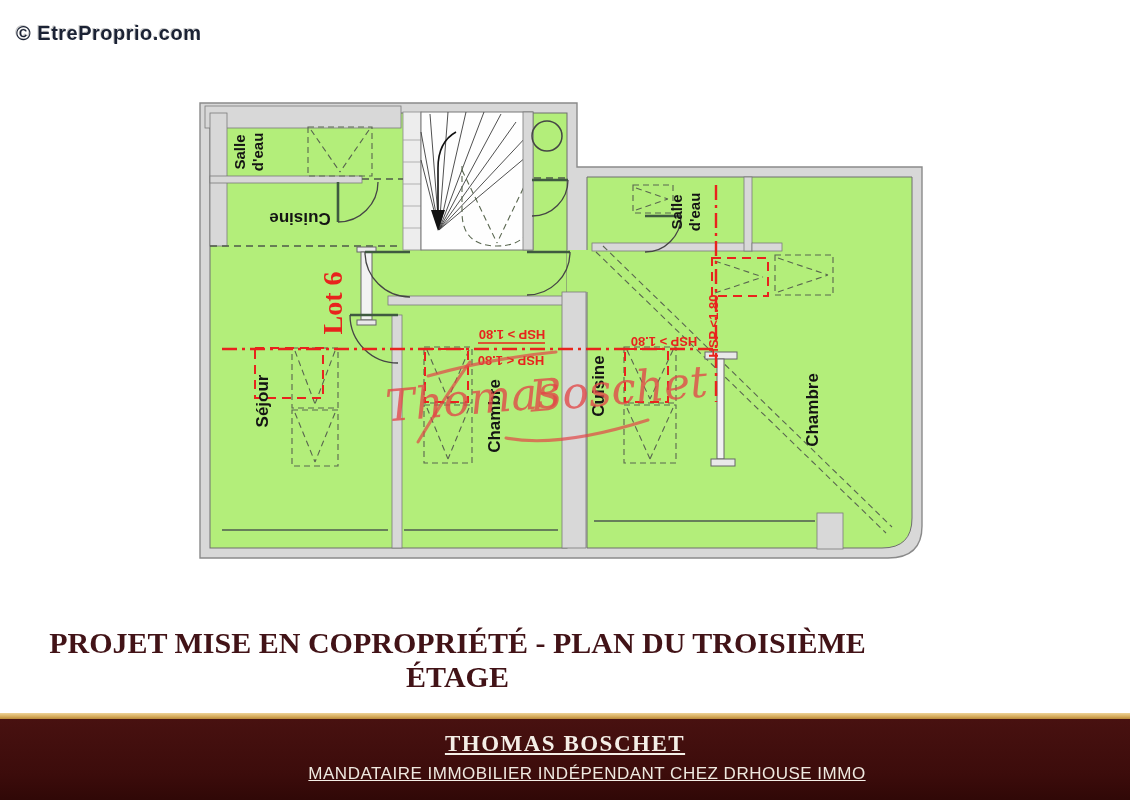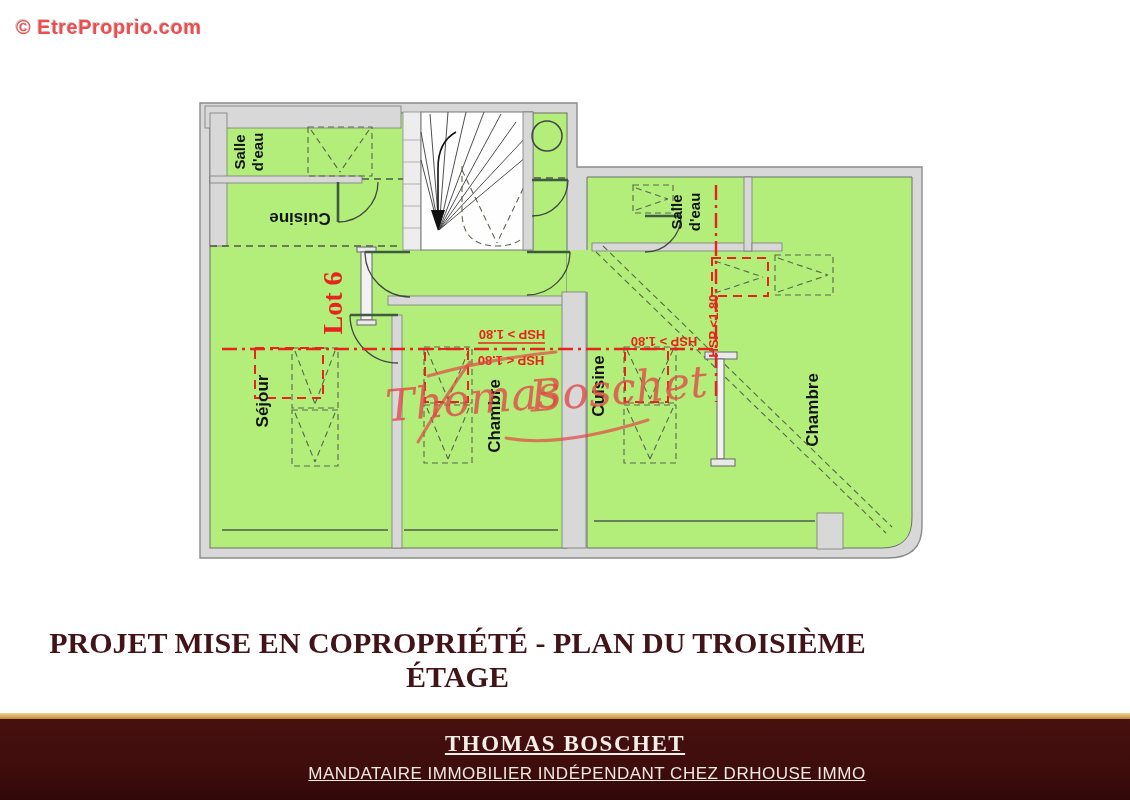--- a/index.html
+++ b/index.html
@@ -1,23 +1,23 @@
 <!DOCTYPE html>
 <html style="--green: #b3ee7a; --wall: #d8d8d8; --red: #e8231d; --maroon: #3c0c0b; --gold: #d8ae5f; --title: #421317;"><head>
 <meta charset="utf-8">
 <style>
   html,body{margin:0;padding:0;}
   body{
     width:1130px;height:800px;position:relative;overflow:hidden;
     background:#ffffff;font-family:"Liberation Sans",sans-serif;
   }
   .site-watermark{
-    position:absolute;left:16px;top:16px;
+    position:absolute;left:16px;top:22px;
     font:bold 20px "Liberation Sans",sans-serif;
-    color:#ef4444;letter-spacing:.5px;
+    color:#0f172a;letter-spacing:.5px;
     text-shadow:1px 1px 0 #ffffff,-1px -1px 0 #c6c6c6;
     opacity:.95;
   }
   #plan-svg{position:absolute;left:0;top:0;}
   .footprint{fill:var(--wall);stroke:#8a8a8a;stroke-width:1.4;}
   .room{fill:var(--green);stroke:#6e6e6e;stroke-width:1;}
   .roomq{fill:var(--green);stroke:none;}
   .wall{fill:var(--wall);stroke:#7a7a7a;stroke-width:.8;}
   .wallLight{fill:#ededed;stroke:#8a8a8a;stroke-width:.8;}
   .stairs{fill:#fefefe;stroke:#777;stroke-width:1;}

